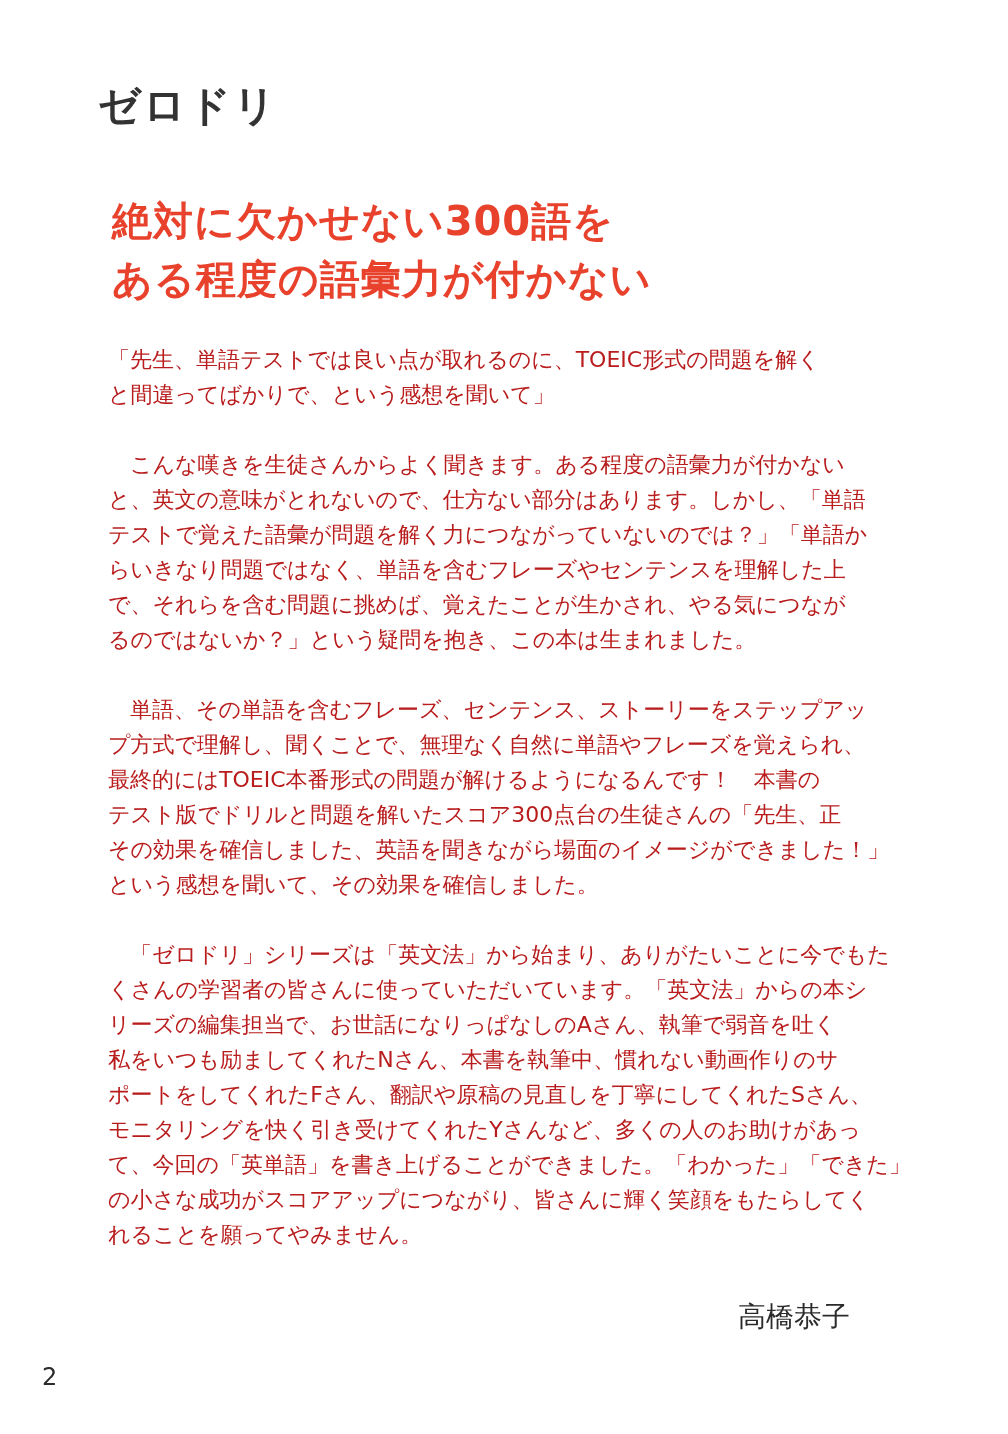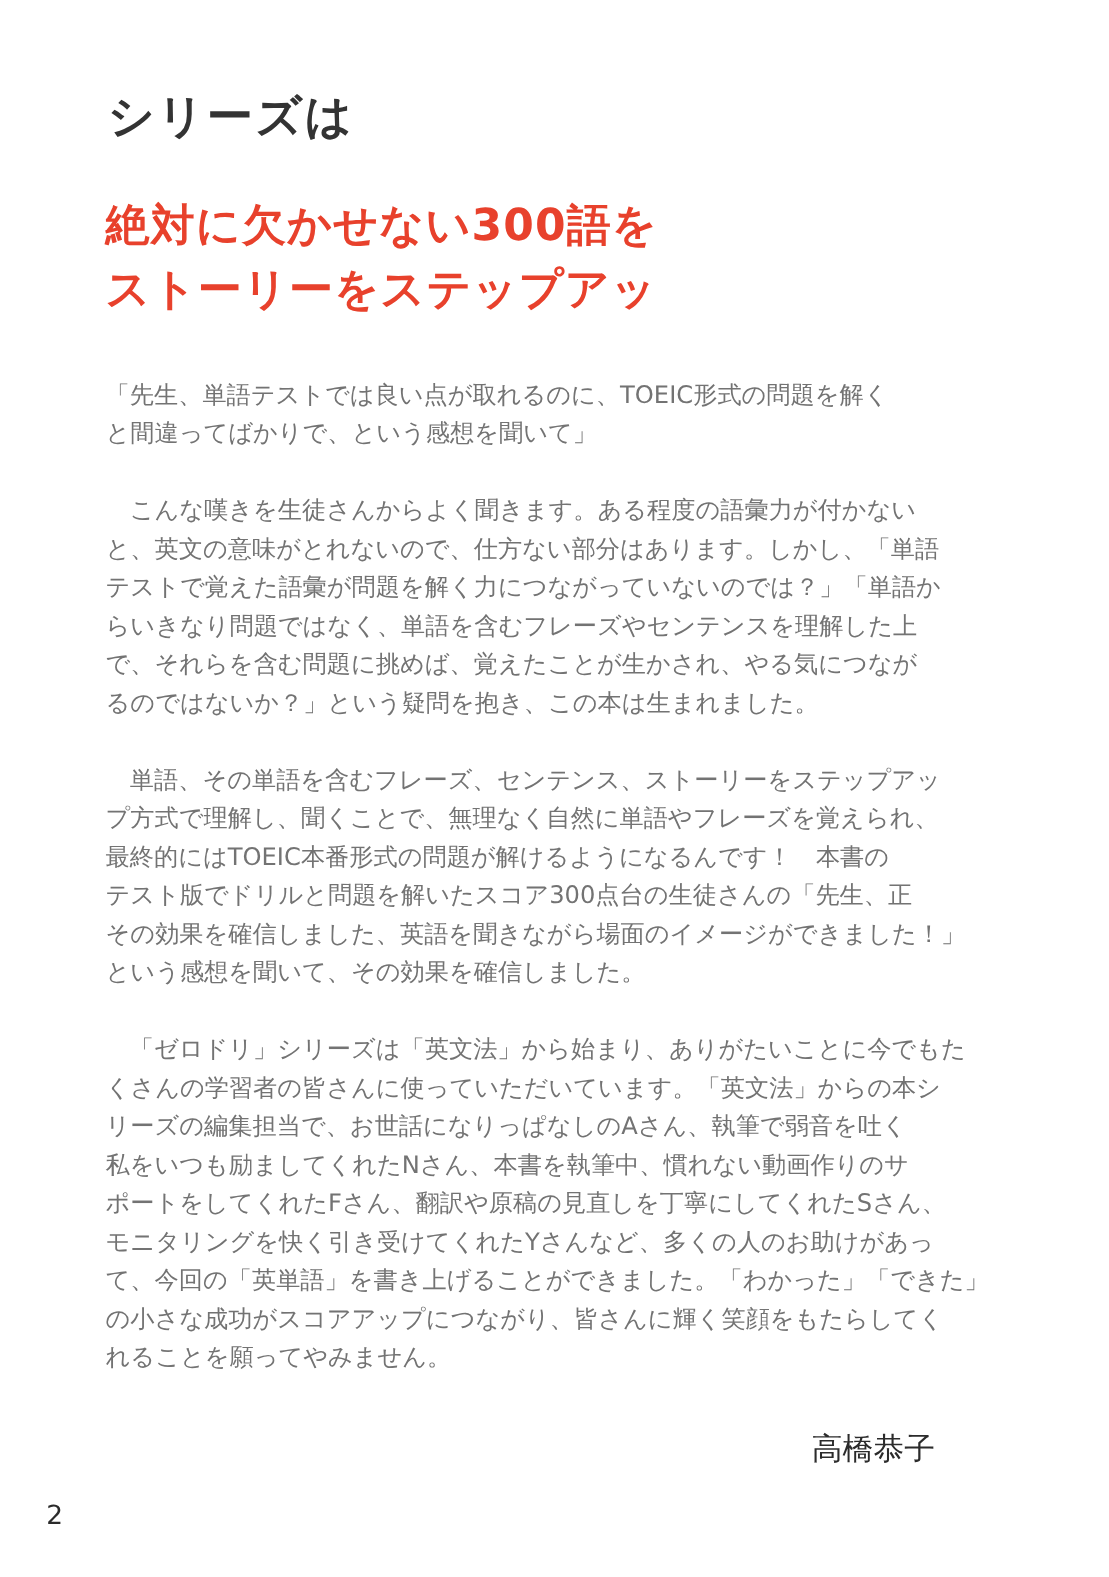--- a/index.html
+++ b/index.html
@@ -28,31 +28,31 @@
     }
     .headline {
       position: absolute;
       left: 96px;
       top: 176px;
       font-size: 40px;
       font-weight: bold;
       color: #e8412c;
       line-height: 58px;
       letter-spacing: 1px;
-      margin: 0;
+      margin: 16px;
     }
     .headline .line { display: block; white-space: nowrap; }
     .body-text {
       position: absolute;
-      left: 96px;
+      left: 108px;
       top: 342px;
       width: 760px;
       font-size: 22px;
       line-height: 35px;
-      color: #737373;
+      color: #b91c1c;
     }
     .para {
       margin: 0 0 35px 0;
     }
     .para .line {
       display: block;
       white-space: nowrap;
     }
     .signature {
       position: absolute;
@@ -67,25 +67,25 @@
       left: 42px;
       top: 1362px;
       font-size: 24px;
       line-height: 30px;
       color: #2b2b2b;
     }
   </style>
 </head>
 <body>
 
-<h1 class="page-title">シリーズは</h1>
+<h1 class="page-title">ゼロドリ</h1>
 
 <h2 class="headline">
   <span class="line">絶対に欠かせない300語を</span>
-  <span class="line">ストーリーをステップアッ</span>
+  <span class="line">ある程度の語彙力が付かない</span>
 </h2>
 
 <div class="body-text">
   <p class="para">
     <span class="line">「先生、単語テストでは良い点が取れるのに、TOEIC形式の問題を解く</span>
     <span class="line">と間違ってばかりで、という感想を聞いて」</span>
   </p>
   <p class="para">
     <span class="line">　こんな嘆きを生徒さんからよく聞きます。ある程度の語彙力が付かない</span>
     <span class="line">と、英文の意味がとれないので、仕方ない部分はあります。しかし、「単語</span>

